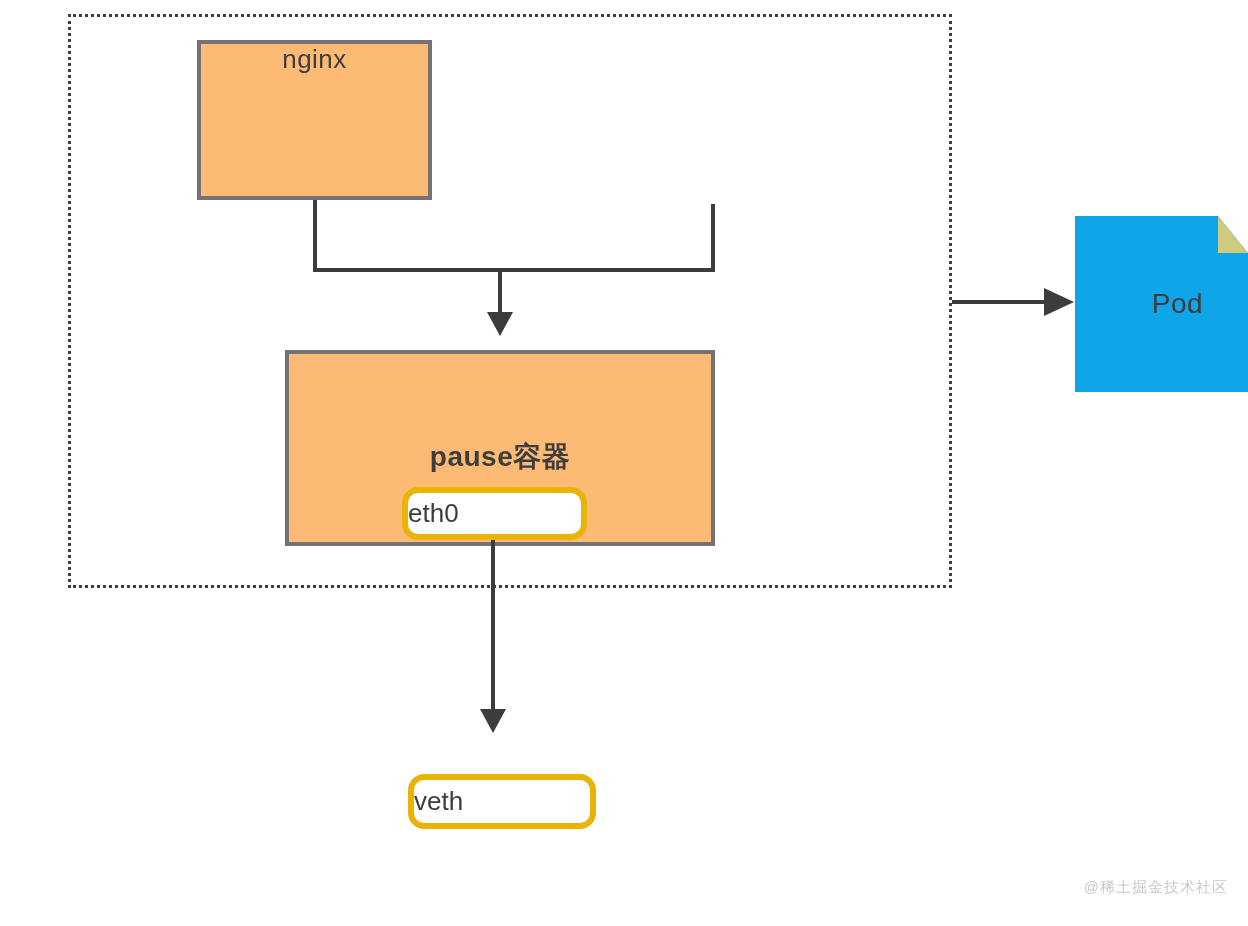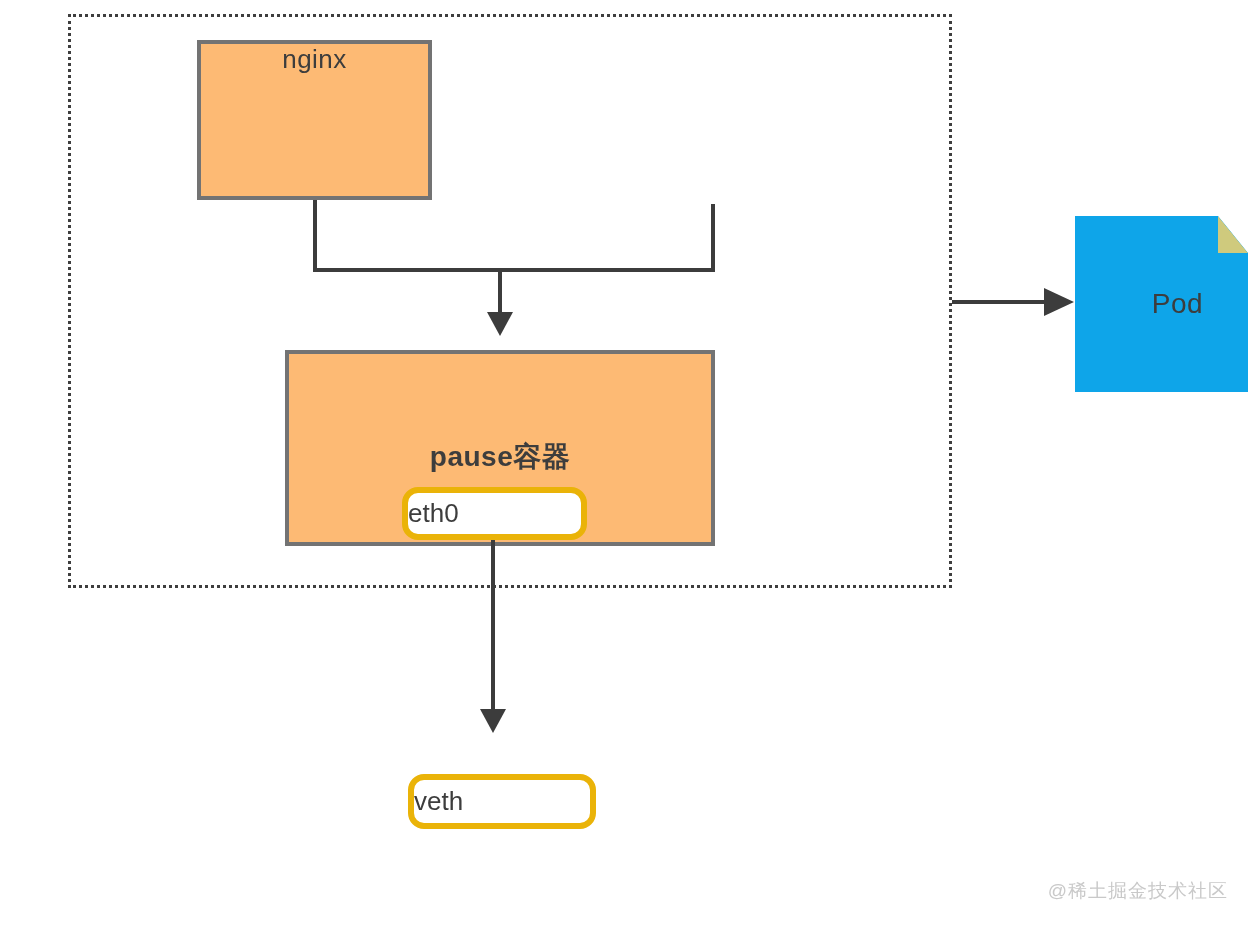--- a/index.html
+++ b/index.html
@@ -117,21 +117,21 @@
     width: 30px;
     height: 37px;
     background: #cfca7d;
     clip-path: polygon(0 0, 100% 100%, 0 100%);
   }
   
   .watermark {
     position: absolute;
     right: 20px;
     top: 878px;
-    font-size: 19px;
+    font-size: 15px;
     letter-spacing: 1px;
     color: #c9c9c9;
   }
 </style>
 </head>
 <body>
 
 <div class="stage">
 
   <div class="boundary"></div>

